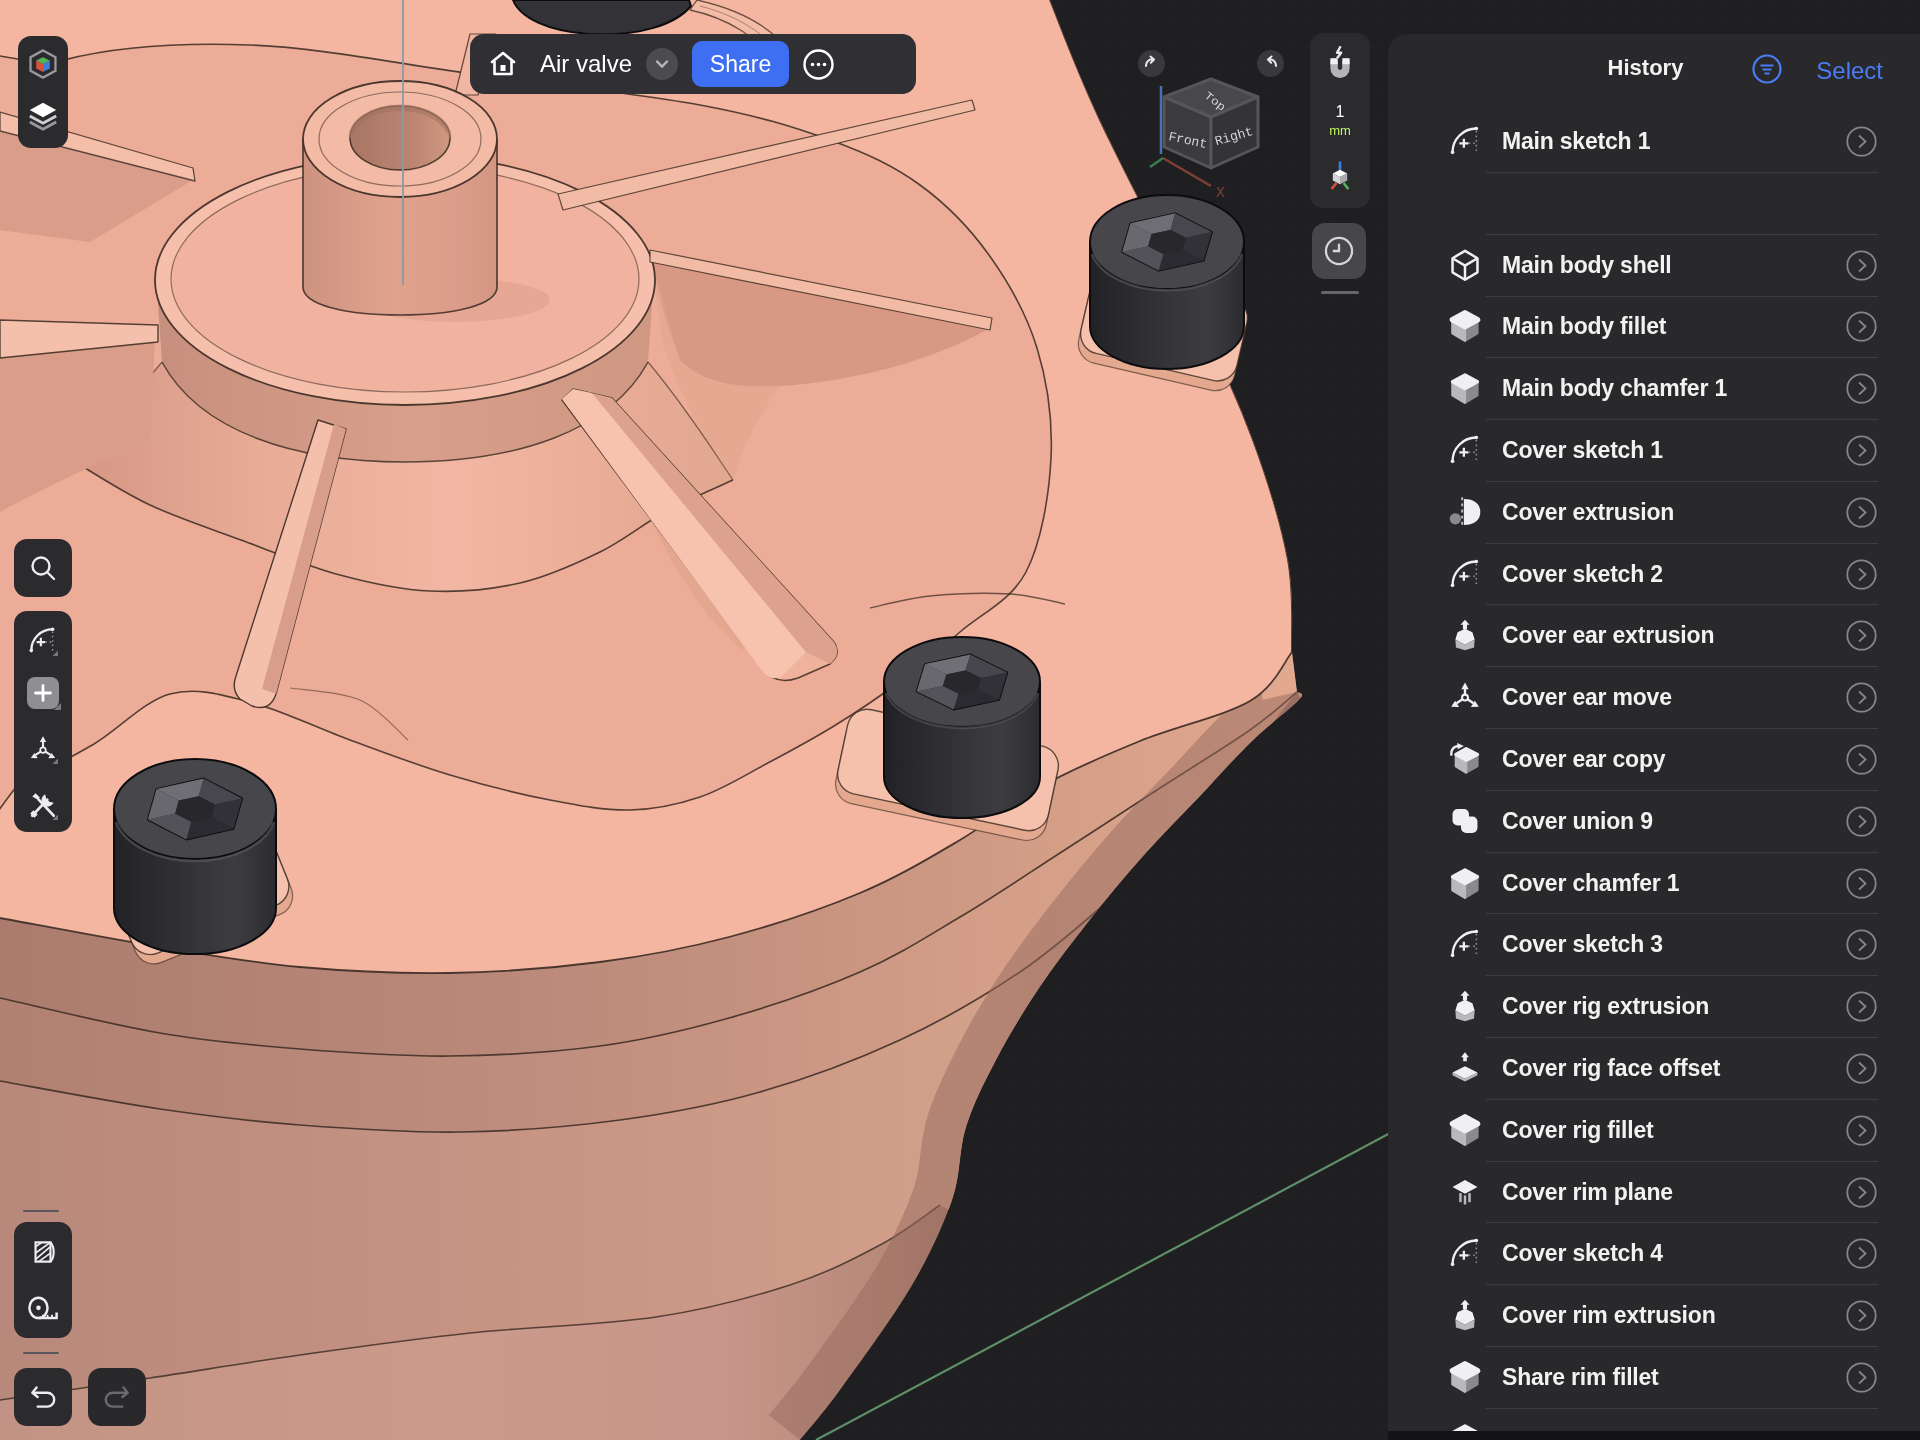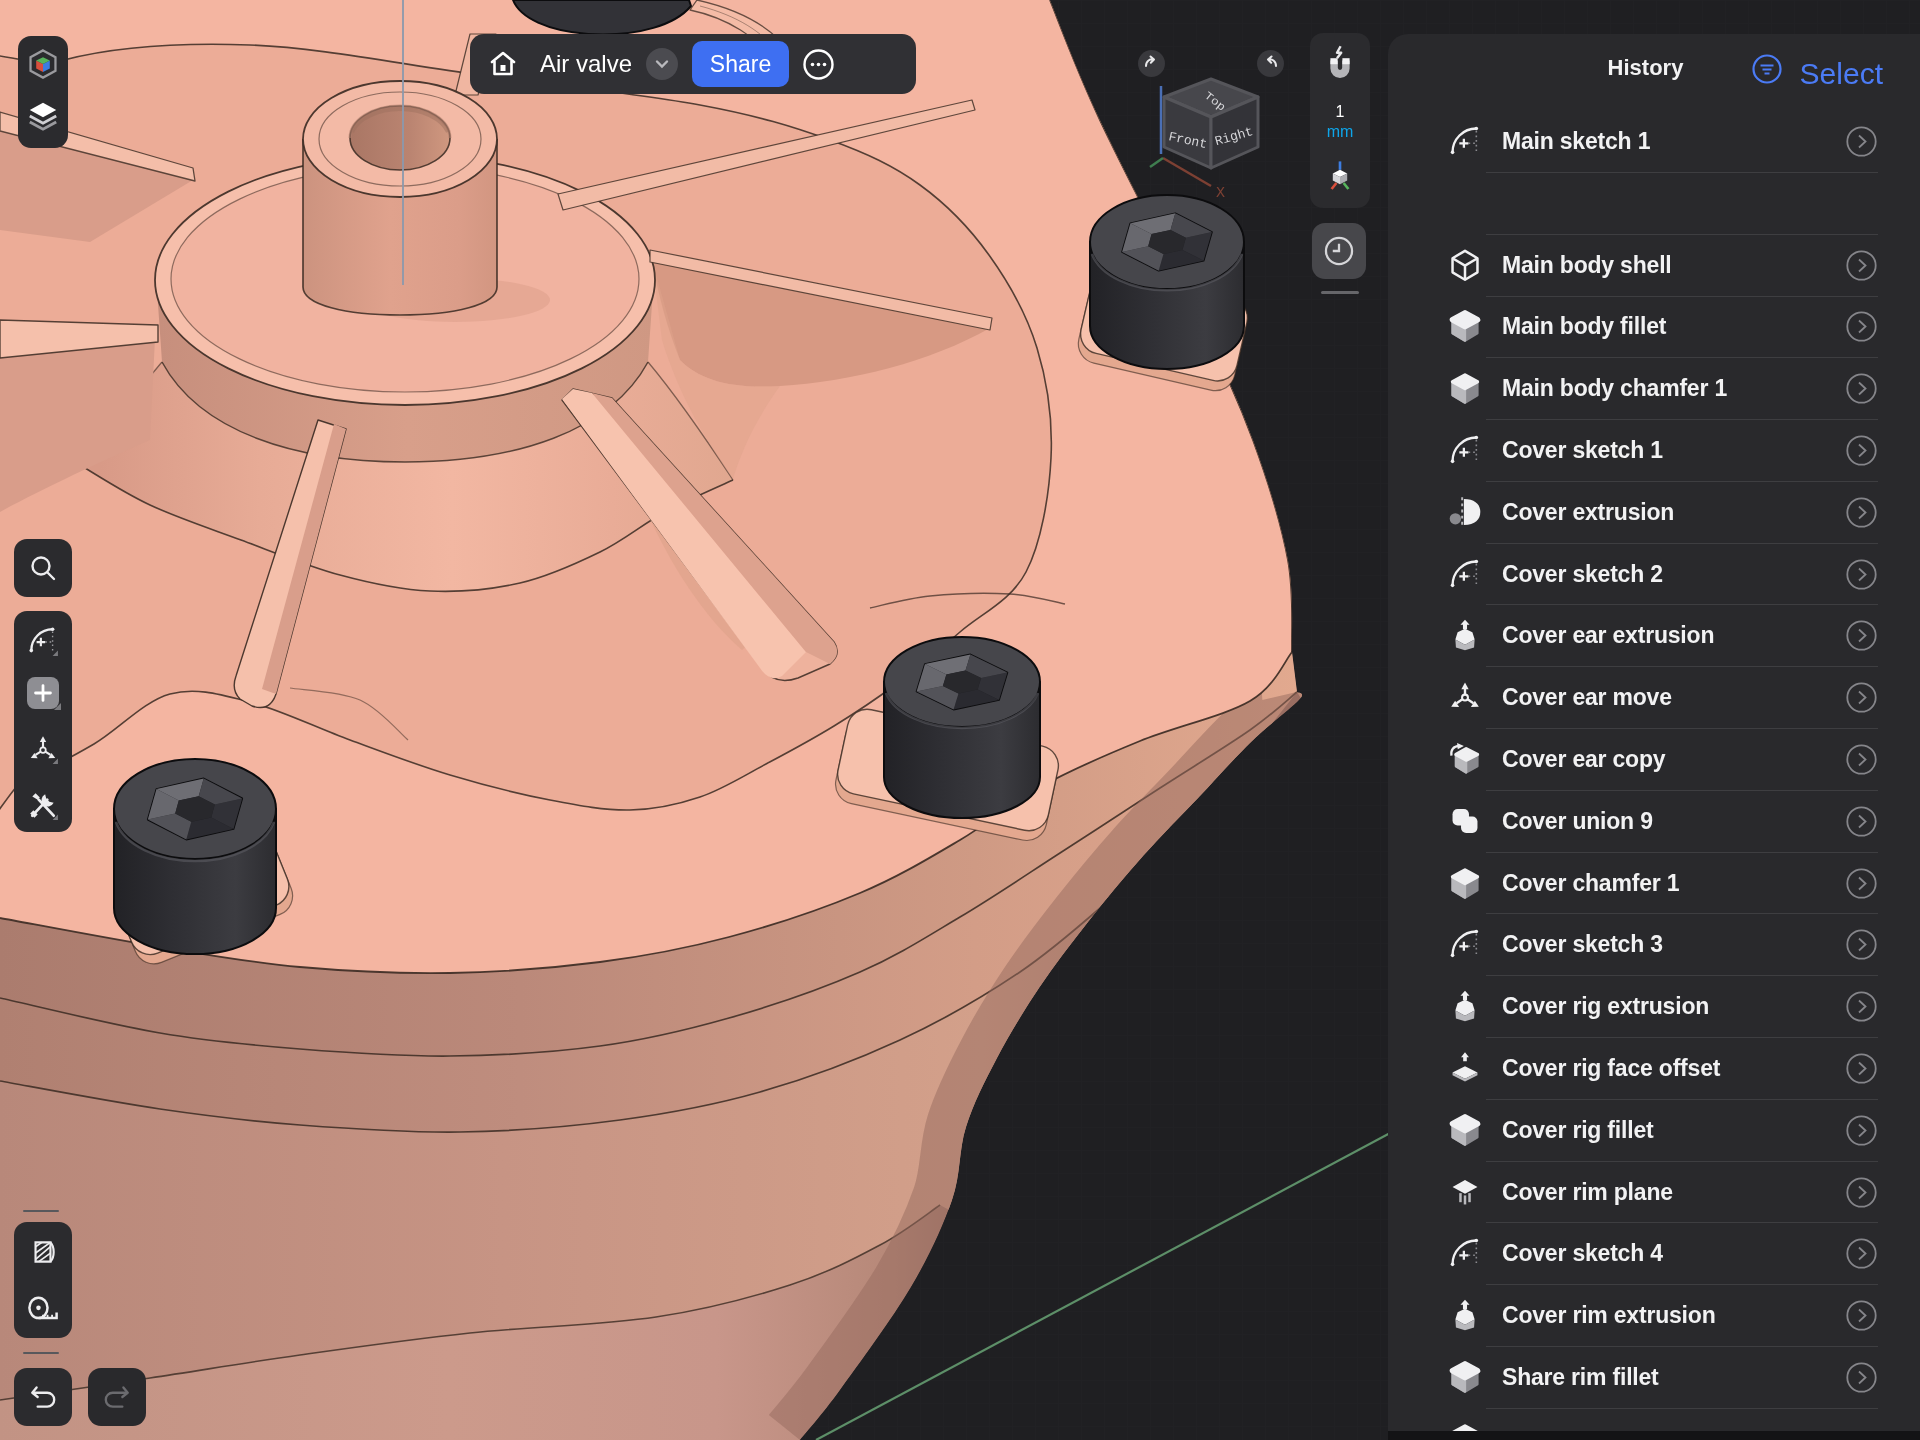--- a/index.html
+++ b/index.html
@@ -20,21 +20,21 @@
 #histPanel { position:absolute; left:1388px; top:34px; width:532px; height:1406px;
   background:#29292c; border-top-left-radius:20px; }
 #histPanel h1 { position:absolute; top:21px; left:0; width:515px; text-align:center;
   color:#f2f2f3; font-size:22px; font-weight:bold; }
 .hrow { position:absolute; left:16px; height:62px; width:532px; display:flex; align-items:center; }
 .hrow svg:first-child { margin-left:44px; }
 .hrow span { color:#f2f2f3; font-size:23px; font-weight:bold; margin-left:20px; letter-spacing:-0.2px; }
 .hrow .chev { position:absolute; right:59px; }
 .hdiv { position:absolute; left:98px; width:392px; height:1px; background:#3e3e41; }
 #filtIc { position:absolute; left:364px; top:20px; }
-#selBtn { position:absolute; right:37px; top:23px; color:#4b7bf5; font-size:30px; }
+#selBtn { position:absolute; right:37px; top:23px; color:#4b7bf5; font-size:24px; }
 #histBottom { position:absolute; left:1388px; top:1431px; width:532px; height:9px; background:#131315; }
 </style></head>
 <body>
 <div id="stage">
 <svg id="scene" width="1920" height="1440" viewBox="0 0 1920 1440">
       <defs>
  <pattern id="grid" width="23" height="23" patternUnits="userSpaceOnUse">
    <path d="M23 0 H0 V23" fill="none" stroke="#28282b" stroke-width="1"></path>
  </pattern>
  <linearGradient id="rim1" x1="0" y1="0" x2="1300" y2="0" gradientUnits="userSpaceOnUse">
@@ -342,21 +342,21 @@
 </svg>
 
 <div class="panel" style="left:1310px; top:33px; width:60px; height:175px;">
   <svg width="36" height="36" viewBox="0 0 30 30" style="position:absolute;left:12px;top:12px">
     <path d="M15.5 1 L12.5 6.5 H16 L12.5 11" stroke="#e8e8ea" stroke-width="2" fill="none" stroke-linejoin="round"></path>
     <path d="M7 13 V19.5 A8 8 0 0 0 23 19.5 V13 H16.8 V19 A1.8 1.8 0 0 1 13.2 19 V13 Z" fill="#b4b4b8"></path>
     <rect x="7" y="11" width="6" height="5" fill="#f2f2f4"></rect>
         <rect x="17" y="11" width="6" height="5" fill="#f2f2f4"></rect>
   </svg>
   <div style="position:absolute;top:70px;width:60px;text-align:center;color:#fff;font-size:16px;">1</div>
-  <div style="position:absolute;top:90px;width:60px;text-align:center;color:#0ea5e9;font-size:16px;">mm</div>
+  <div style="position:absolute;top:90px;width:60px;text-align:center;color:#bef264;font-size:13px;">mm</div>
   <svg width="36" height="36" viewBox="0 0 30 30" style="position:absolute;left:12px;top:126px">
     <line x1="15" y1="2" x2="15" y2="9" stroke="#3d7de0" stroke-width="2.2"></line>
     <line x1="8" y1="25" x2="12" y2="20" stroke="#d94f3c" stroke-width="2.2"></line>
     <line x1="22" y1="25" x2="18" y2="20" stroke="#58b45c" stroke-width="2.2"></line>
     <polygon points="15,9 21,12 15,15 9,12" fill="#fff"></polygon>
     <polygon points="9,12 15,15 15,21 9,18" fill="#d5d5d8"></polygon>
     <polygon points="15,15 21,12 21,18 15,21" fill="#ababaf"></polygon>
   </svg>
 </div>
 

